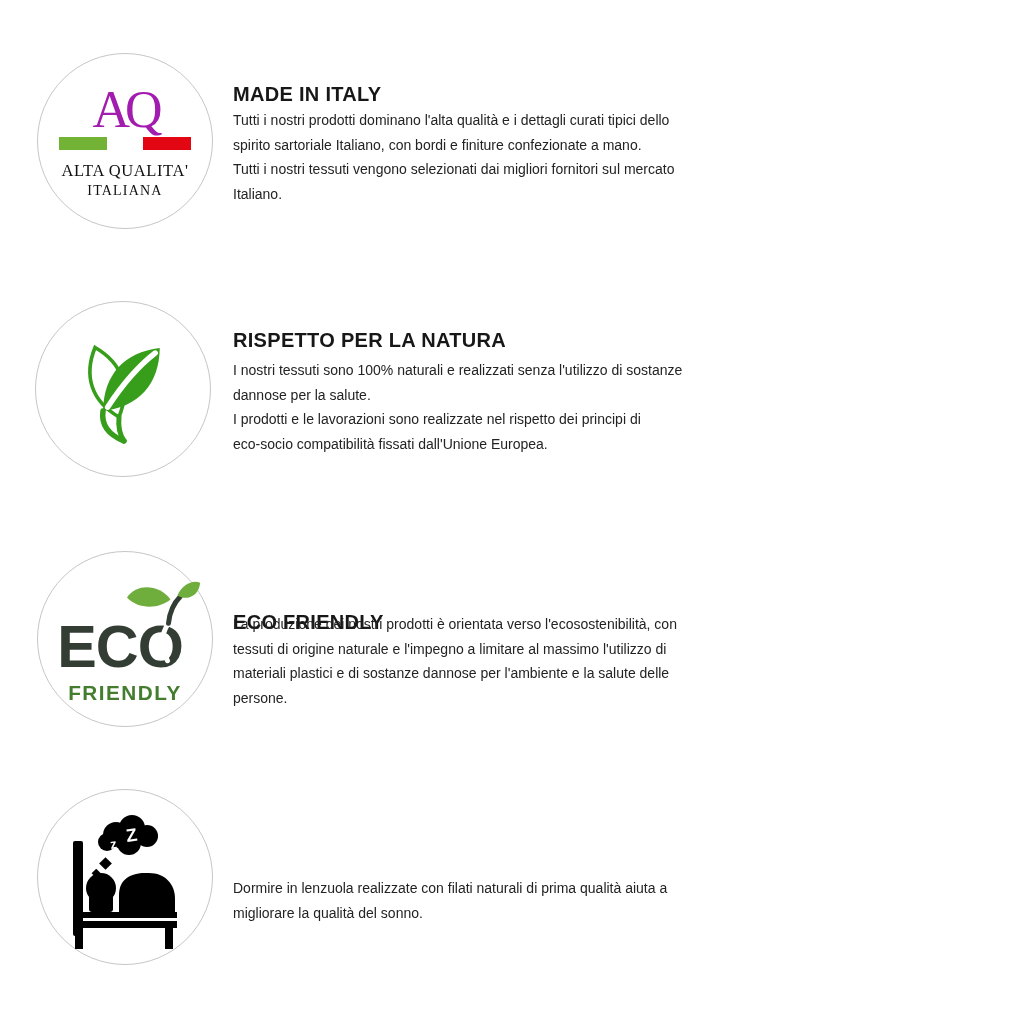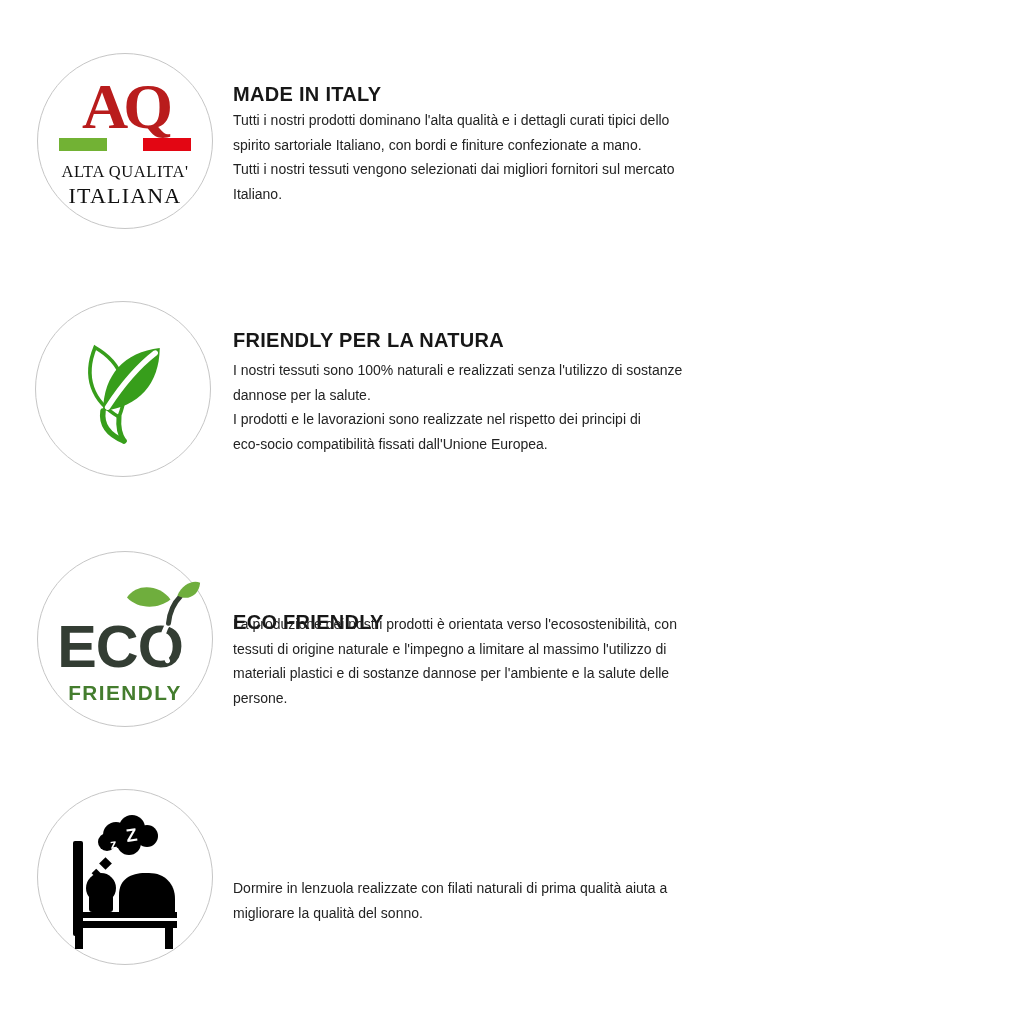--- a/index.html
+++ b/index.html
@@ -12,29 +12,29 @@
         color:var(--title-text,#171717);letter-spacing:.3px;line-height:1;}
   .section-body{position:absolute;left:233px;width:792px;font-size:14px;line-height:24.5px;
         color:var(--body-text,#232323);white-space:pre-line;}
   
   .c1{left:37px;top:53px;} .t1{top:84px;} .b1{top:108px;}
   .c2{left:35px;top:301px;} .t2{top:330px;} .b2{top:358px;}
   .c3{left:37px;top:551px;} .t3{top:588px;margin-top:24px;} .b3{top:612px;}
   .c4{left:37px;top:789px;} .t4{top:852px;} .b4{top:876px;}
   
   .aq-badge{display:flex;flex-direction:column;align-items:center;margin-top:4px;}
-  .aq-monogram{font-family:"Liberation Serif",serif;font-weight:bold;font-size:64px;
-        line-height:.86;letter-spacing:-5px;color:#b91c1c;}
+  .aq-monogram{font-family:"Liberation Serif",serif;font-weight:normal;font-size:52px;
+        line-height:.86;letter-spacing:-5px;color:#a21caf;}
   .aq-bars{display:flex;gap:36px;margin-top:4px;}
   .aq-bar{width:48px;height:13px;}
   .aq-bar-green{background:var(--flag-green,#72b234);}
   .aq-bar-red{background:var(--flag-red,#e30613);}
   .aq-caption{font-family:"Liberation Serif",serif;font-size:16.5px;color:#101010;
         margin-top:13px;letter-spacing:.6px;line-height:1;}
-  .aq-caption2{font-family:"Liberation Serif",serif;font-size:22px;color:#101010;
+  .aq-caption2{font-family:"Liberation Serif",serif;font-size:14px;color:#101010;
         margin-top:5px;letter-spacing:1.2px;line-height:1;}
   
   svg{display:block;}
   .leaf-solid{fill:var(--leaf-green,#379e1b);}
   .leaf-outline{fill:#ffffff;stroke:var(--leaf-green,#379e1b);stroke-width:7;}
   .leaf-stem{fill:none;stroke:var(--leaf-green,#379e1b);stroke-linecap:round;}
   .leaf-vein{fill:none;stroke:#ffffff;stroke-width:9;stroke-linecap:round;}
   .eco-word{font-family:"Liberation Sans",sans-serif;font-weight:bold;
         fill:var(--eco-dark,#333d33);letter-spacing:-1px;}
   .eco-sub{font-family:"Liberation Sans",sans-serif;font-weight:bold;
@@ -73,21 +73,21 @@
         <path class="leaf-outline" d="M0 100 C 4 40 40 4 100 0 C 96 60 60 96 0 100 Z"></path>
       </g>
       <path class="leaf-stem" stroke-width="5" d="M56 88 C 55 98 57 106 61 112"></path>
       <g transform="translate(40,82) rotate(-3) scale(0.60) translate(0,-100)">
         <path class="leaf-solid" d="M0 100 C 4 40 40 4 100 0 C 96 60 60 96 0 100 Z"></path>
         <path class="leaf-vein" d="M8 94 C 30 64 60 30 92 8"></path>
       </g>
       <path class="leaf-stem" stroke-width="5.5" d="M40 82 C 38 96 46 106 61 112"></path>
     </svg>
   </div>
-  <div class="section-title t2">FRIENDLY PER LA NATURA</div>
+  <div class="section-title t2">RISPETTO PER LA NATURA</div>
   <div class="section-body b2">I nostri tessuti sono 100% naturali e realizzati senza l'utilizzo di sostanze
 dannose per la salute.
 I prodotti e le lavorazioni sono realizzate nel rispetto dei principi di
 eco-socio compatibilità fissati dall'Unione Europea.</div>
 
   <div class="feature-circle c3">
     <svg width="176" height="176" viewBox="0 0 176 176">
       <text class="eco-word" x="83" y="116" text-anchor="middle" font-size="60">ECO</text>
       <path class="eco-stem-white" d="M131 110 C 124 97 124 84 132 72"></path>
       <path class="eco-stem-dark" d="M132 72 C 133 62 136 53 144 45"></path>

